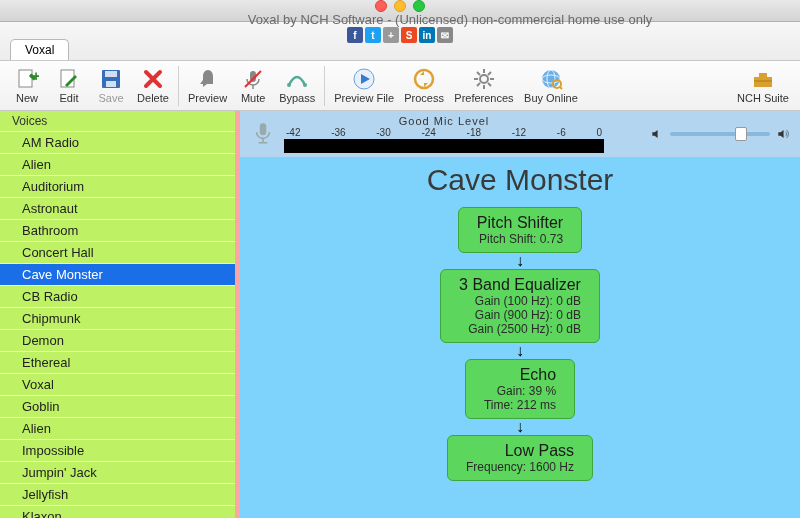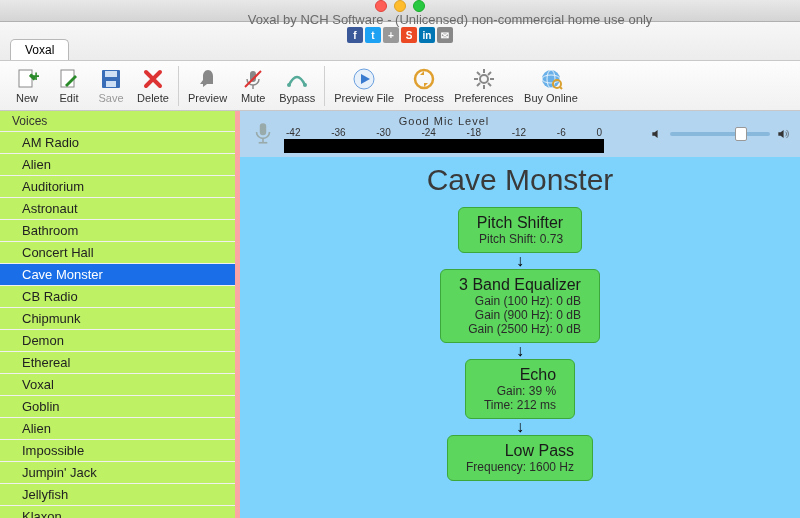--- a/index.html
+++ b/index.html
@@ -173,20 +173,28 @@
     <svg viewBox="0 0 24 24">
         <circle cx="12" cy="12" r="9" fill="#6ab0e8"></circle>
         <ellipse cx="12" cy="12" rx="9" ry="4" fill="none" stroke="#fff" stroke-width="0.8"></ellipse>
         <ellipse cx="12" cy="12" rx="4" ry="9" fill="none" stroke="#fff" stroke-width="0.8"></ellipse>
         <circle cx="18" cy="17" r="4" fill="none" stroke="#d9a030" stroke-width="2"></circle>
         <line x1="21" y1="20" x2="23" y2="22" stroke="#d9a030" stroke-width="2"></line>
       </svg>
     <span class="lbl">Buy Online</span>
   </div>
   <div class="tspacer"></div>
+  <div class="tbtn" style="min-width:60px">
+    <svg viewBox="0 0 24 24">
+        <rect x="3" y="10" width="18" height="10" fill="#d9a030"></rect>
+        <rect x="8" y="6" width="8" height="4" fill="#d9a030"></rect>
+        <line x1="3" y1="14" x2="21" y2="14" stroke="#b07a10"></line>
+      </svg>
+    <span class="lbl">NCH Suite</span>
+  </div>
 </div>
 
 <div class="main">
   <div class="sidebar">
     <div class="listheader">Voices</div>
     <div id="voice-list">
         <div class="voice">AM Radio</div>
         <div class="voice">Alien</div>
         <div class="voice">Auditorium</div>
         <div class="voice">Astronaut</div>

